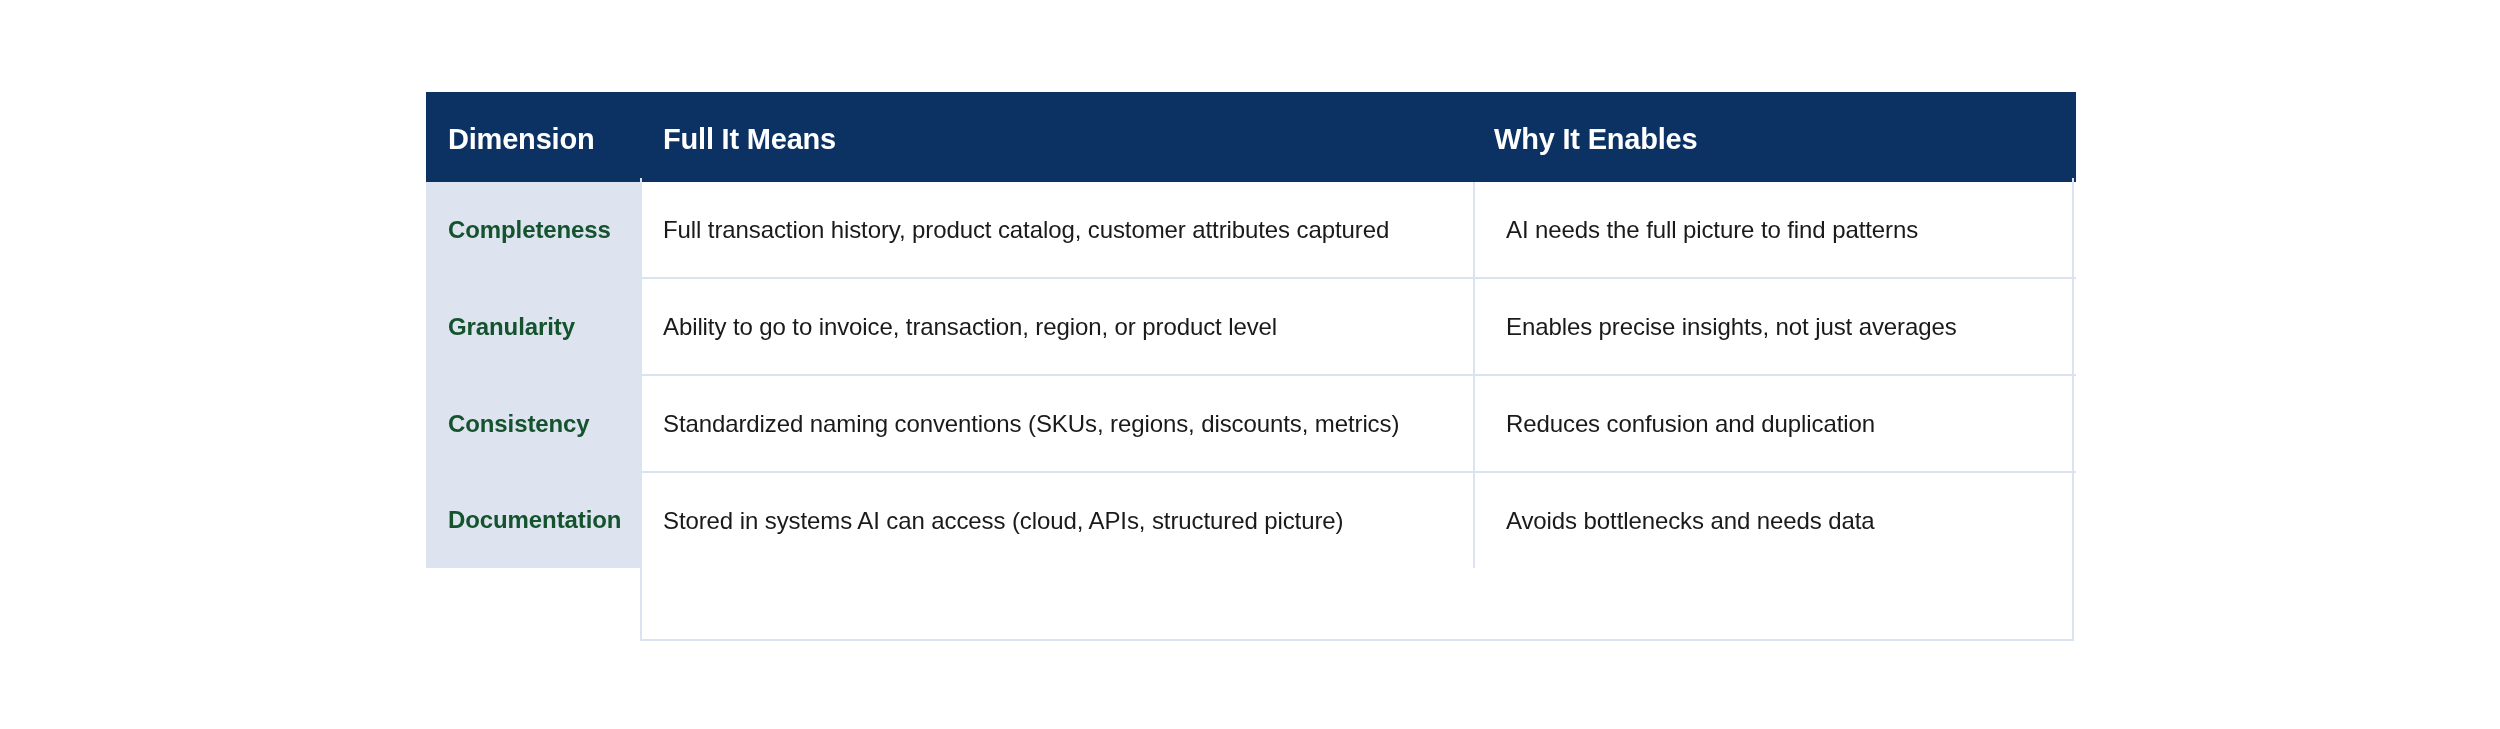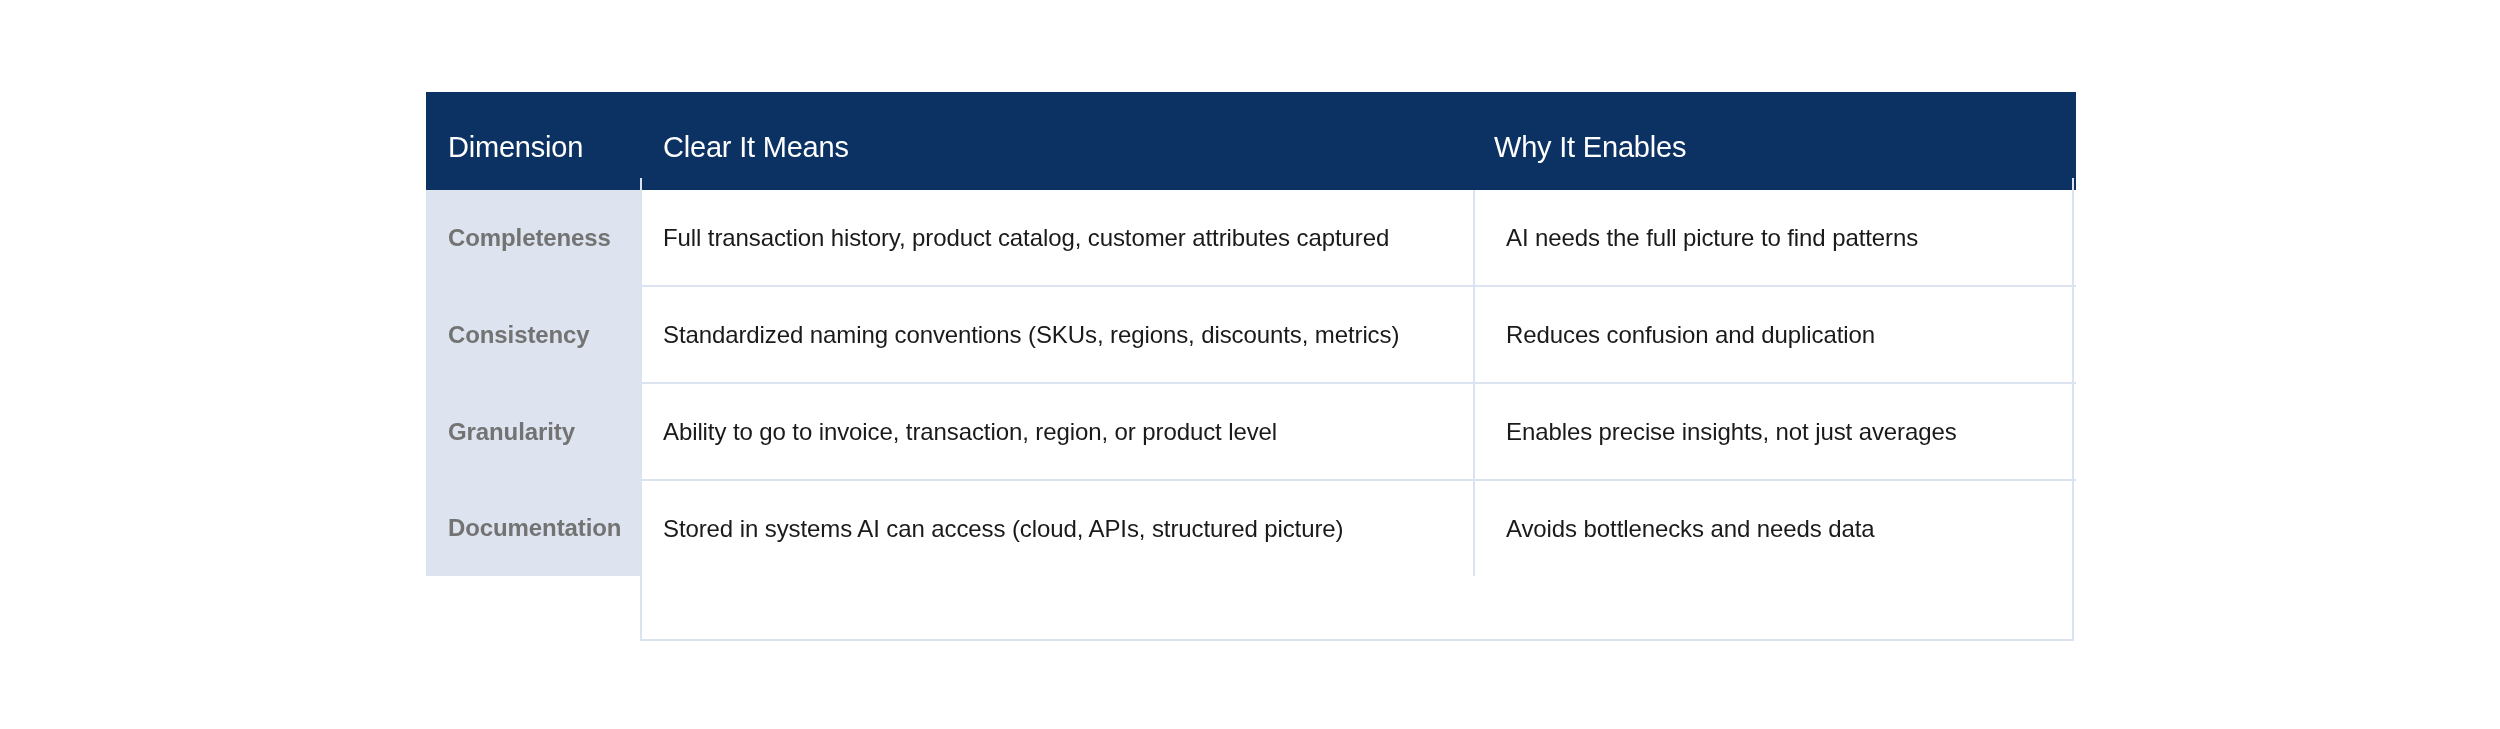--- a/index.html
+++ b/index.html
@@ -38,44 +38,44 @@
   
   col.c-dim  { width: 214px; }
   col.c-mean { width: 834px; }
   col.c-why  { width: 602px; }
 
   
   thead th {
     background: #0b3263;
     color: #ffffff;
     font-size: 29px;
-    font-weight: normal;
+    font-weight: bold;
     text-align: left;
     height: 86px;
-    padding: 12px 0 0 22px;
+    padding: 4px 0 0 22px;
     vertical-align: middle;
     letter-spacing: -0.2px;
     white-space: nowrap;
   }
   thead th.h-mean { padding-left: 23px; }
   thead th.h-why  { padding-left: 20px; }
 
   
   tbody td {
     height: 93px;
     vertical-align: middle;
     font-size: 24px;
     color: #1a1a1a;
     background: #ffffff;
     letter-spacing: -0.1px;
   }
 
   td.cell-dim {
     background: #dde4ef;
-    color: #737373;
+    color: #14532d;
     font-weight: bold;
     font-size: 24px;
     padding-left: 22px;
     padding-right: 8px;
     border: none;
     white-space: nowrap;
   }
 
   td.cell-mean {
     padding-left: 23px;
@@ -118,40 +118,40 @@
     <table class="data-table">
       <colgroup>
         <col class="c-dim">
         <col class="c-mean">
         <col class="c-why">
       </colgroup>
 
       <thead>
         <tr>
           <th class="h-dim">Dimension</th>
-          <th class="h-mean">Clear It Means</th>
+          <th class="h-mean">Full It Means</th>
           <th class="h-why">Why It Enables</th>
         </tr>
       </thead>
 
       <tbody>
         <tr>
           <td class="cell-dim">Completeness</td>
           <td class="cell-mean">Full transaction history, product catalog, customer attributes captured</td>
           <td class="cell-why">AI needs the full picture to find patterns</td>
         </tr>
         <tr>
+          <td class="cell-dim">Granularity</td>
+          <td class="cell-mean">Ability to go to invoice, transaction, region, or product level</td>
+          <td class="cell-why">Enables precise insights, not just averages</td>
+        </tr>
+        <tr>
           <td class="cell-dim">Consistency</td>
           <td class="cell-mean">Standardized naming conventions (SKUs, regions, discounts, metrics)</td>
           <td class="cell-why">Reduces confusion and duplication</td>
-        </tr>
-        <tr>
-          <td class="cell-dim">Granularity</td>
-          <td class="cell-mean">Ability to go to invoice, transaction, region, or product level</td>
-          <td class="cell-why">Enables precise insights, not just averages</td>
         </tr>
         <tr>
           <td class="cell-dim">Documentation</td>
           <td class="cell-mean">Stored in systems AI can access (cloud, APIs, structured picture)</td>
           <td class="cell-why">Avoids bottlenecks and needs data</td>
         </tr>
       </tbody>
     </table>
   </div>
 

